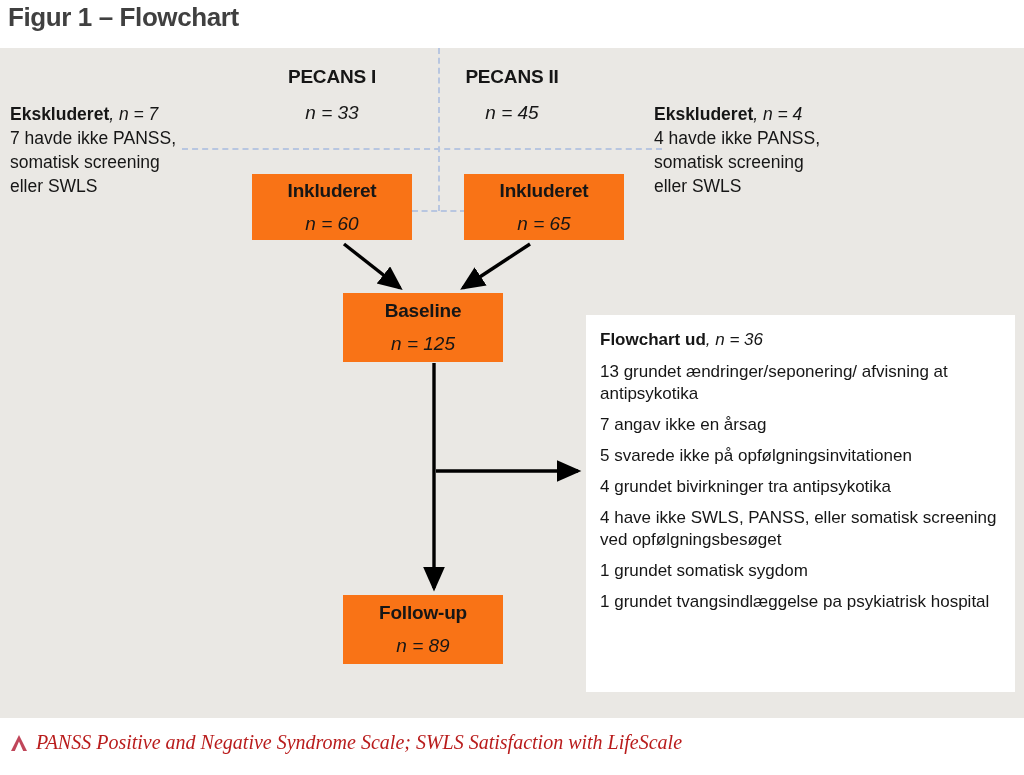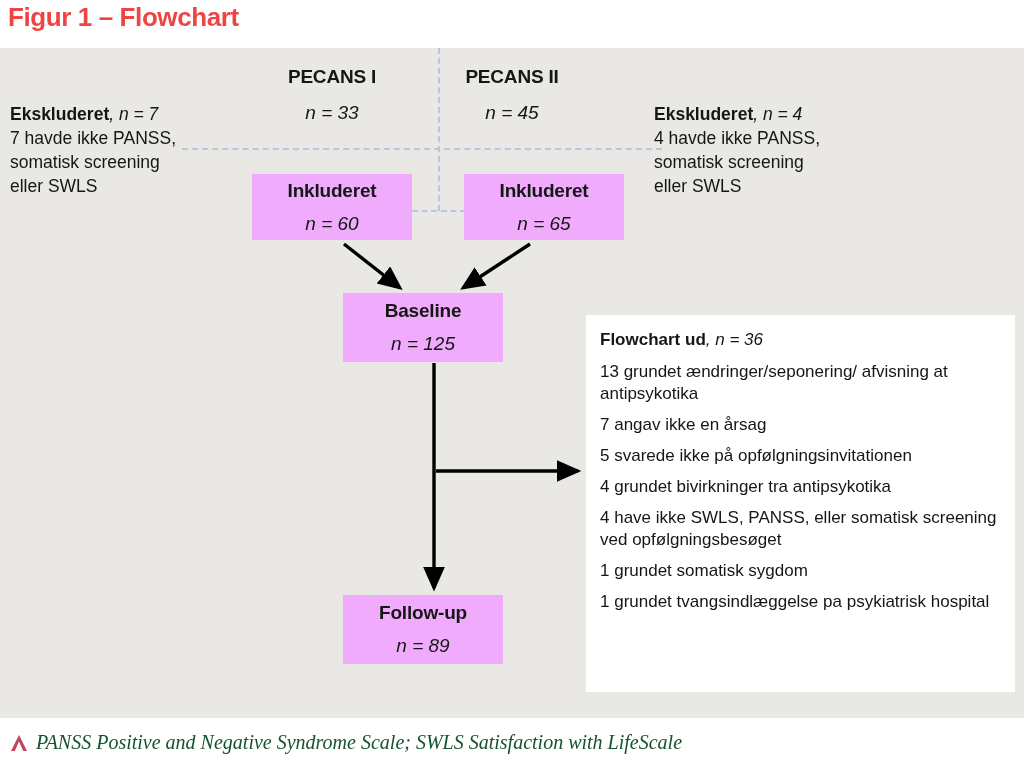--- a/index.html
+++ b/index.html
@@ -17,21 +17,21 @@
   }
 
   
   #figure-title {
     position: absolute;
     left: 8px;
     top: 2px;
     font-size: 26px;
     font-weight: bold;
     letter-spacing: -0.4px;
-    color: #ef4444;
+    color: #404040;
     white-space: nowrap;
   }
 
   
   #figure-panel {
     position: absolute;
     left: 0;
     top: 48px;
     width: 1024px;
     height: 670px;
@@ -81,21 +81,21 @@
     line-height: 24px;
   }
   .excl-note .excl-head { font-weight: bold; }
   .excl-note .excl-head-n { font-style: italic; }
   #excluded-left  { left: 10px;  top: 102px; width: 240px; }
   #excluded-right { left: 654px; top: 102px; width: 250px; }
 
   
   .node-box {
     position: absolute;
-    background: #f0abfc;
+    background: #f97316;
     display: flex;
     flex-direction: column;
     align-items: center;
     justify-content: center;
   }
   .node-box .node-title {
     font-size: 19px;
     font-weight: bold;
     letter-spacing: -0.2px;
     white-space: nowrap;
@@ -158,21 +158,21 @@
     height: 22px;
     flex: 0 0 auto;
     margin-right: 6px;
     margin-top: 2px;
   }
   #footnote-text {
     font-family: "Liberation Serif", serif;
     font-style: italic;
     font-size: 20px;
     line-height: 24px;
-    color: #14532d;
+    color: #b91c1c;
     white-space: nowrap;
   }
 </style>
 </head>
 <body>
 
 <div id="figure-title">Figur 1 – Flowchart</div>
 
 <div id="figure-panel">
 

